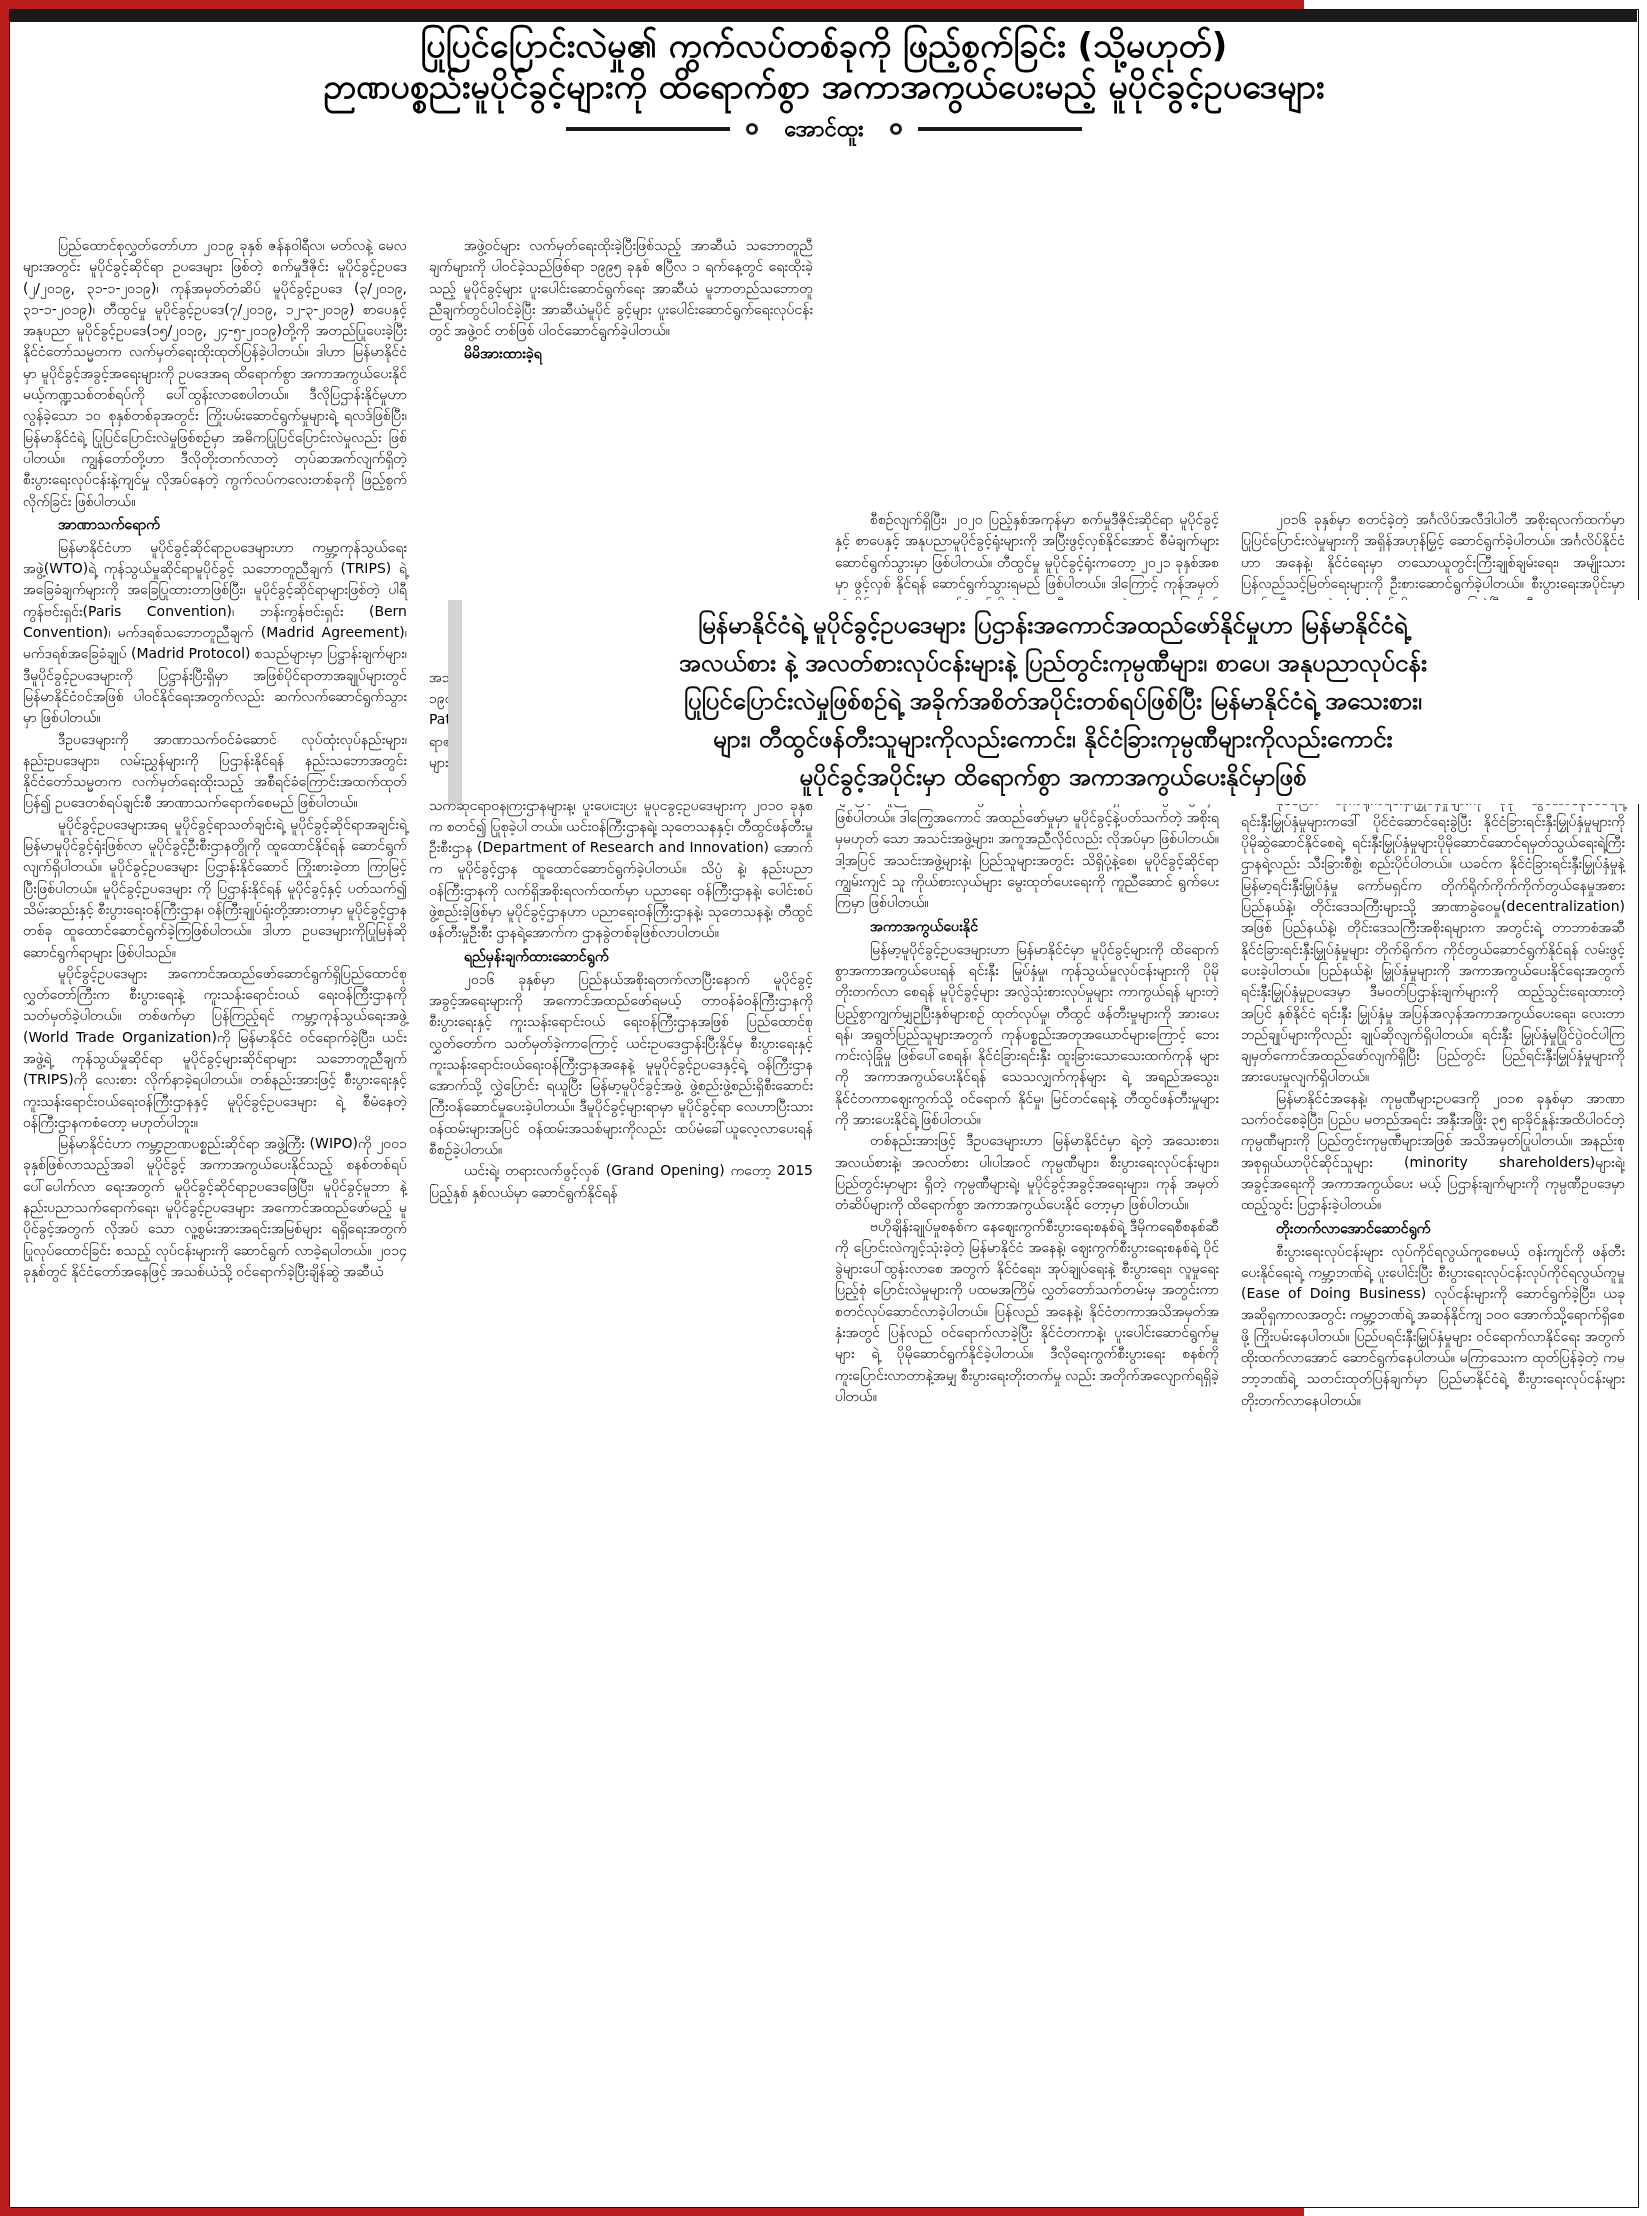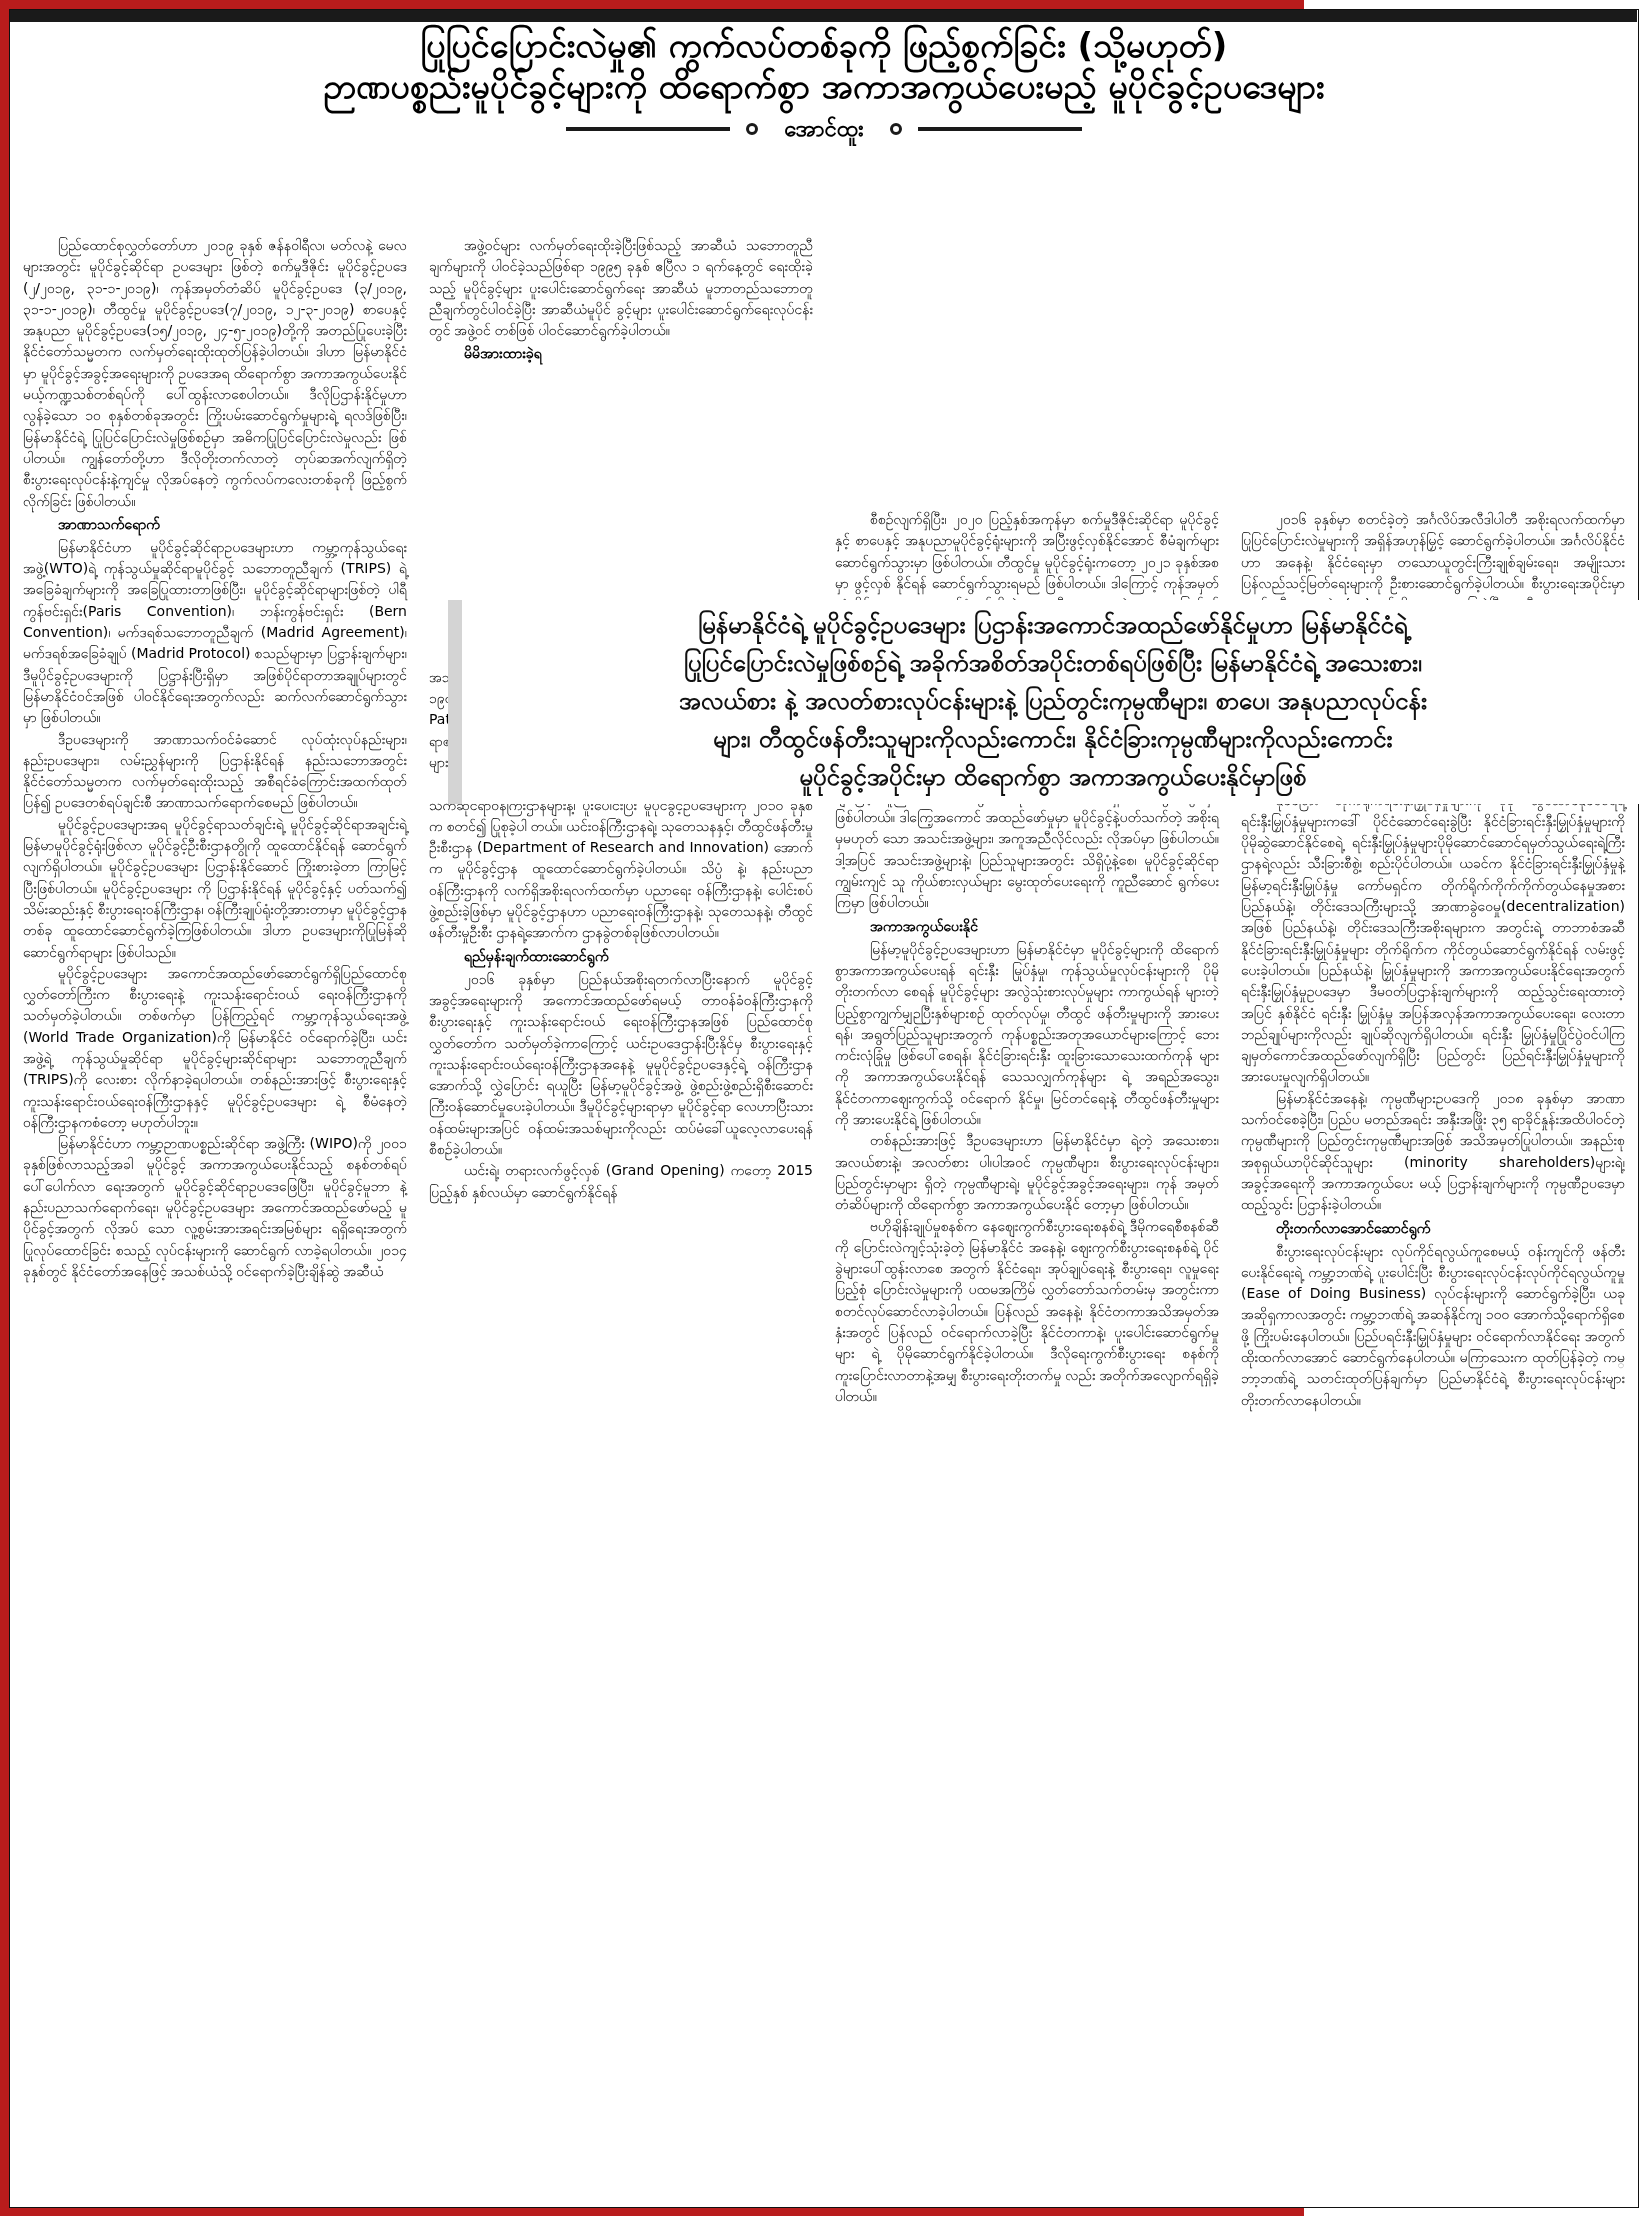--- a/index.html
+++ b/index.html
@@ -200,20 +200,20 @@
         <p>မြန်မာနိုင်ငံအနေနဲ့၊ ကုမ္ပဏီများဥပဒေကို ၂၀၁၈ ခုနှစ်မှာ အာဏာသက်ဝင်စေခဲ့ပြီး၊ ပြည်ပ မတည်အရင်း အနှီးအဖြိုး ၃၅ ရာခိုင်နှုန်းအထိပါဝင်တဲ့ ကုမ္ပဏီများကို ပြည်တွင်းကုမ္ပဏီများအဖြစ် အသိအမှတ်ပြုပါတယ်။ အနည်းစု အစုရှယ်ယာပိုင်ဆိုင်သူများ (minority shareholders)များရဲ့၊ အခွင့်အရေးကို အကာအကွယ်ပေး မယ့် ပြဌာန်းချက်များကို ကုမ္ပဏီဥပဒေမှာ ထည့်သွင်း ပြဌာန်းခဲ့ပါတယ်။</p>
         <p class="subhead">တိုးတက်လာအောင်ဆောင်ရွက်</p>
         <p>စီးပွားရေးလုပ်ငန်းများ လုပ်ကိုင်ရလွယ်ကူစေမယ့် ဝန်းကျင်ကို ဖန်တီးပေးနိုင်ရေးရဲ့ ကမ္ဘာ့ဘဏ်ရဲ့ ပူးပေါင်းပြီး စီးပွားရေးလုပ်ငန်းလုပ်ကိုင်ရလွယ်ကူမှု (Ease of Doing Business) လုပ်ငန်းများကို ဆောင်ရွက်ခဲ့ပြီး၊ ယခုအဆိုရှကာလအတွင်း ကမ္ဘာ့ဘဏ်ရဲ့ အဆန်နိုင်ကျ ၁၀၀ အောက်သို့ရောက်ရှိစေဖို့ ကြိုးပမ်းနေပါတယ်။ ပြည်ပရင်းနှီးမြှုပ်နှံမှုများ ဝင်ရောက်လာနိုင်ရေး အတွက် ထိုးထက်လာအောင် ဆောင်ရွက်နေပါတယ်။ မကြာသေးက ထုတ်ပြန်ခဲ့တဲ့ ကမ္ဘာ့ဘဏ်ရဲ့ သတင်းထုတ်ပြန်ချက်မှာ ပြည်မာနိုင်ငံရဲ့ စီးပွားရေးလုပ်ငန်းများ တိုးတက်လာနေပါတယ်။</p>
       </div>
     </div>
 
   <div class="pullquote">
     <div class="pq-bar"></div>
     <div class="pq-body">
       <span class="pq-line">မြန်မာနိုင်ငံရဲ့ မူပိုင်ခွင့်ဥပဒေများ ပြဌာန်းအကောင်အထည်ဖော်နိုင်မှုဟာ မြန်မာနိုင်ငံရဲ့</span>
+      <span class="pq-line">အလယ်စား နဲ့ အလတ်စားလုပ်ငန်းများနဲ့ ပြည်တွင်းကုမ္ပဏီများ၊ စာပေ၊ အနုပညာလုပ်ငန်း</span>
       <span class="pq-line">ပြုပြင်ပြောင်းလဲမှုဖြစ်စဉ်ရဲ့ အခိုက်အစိတ်အပိုင်းတစ်ရပ်ဖြစ်ပြီး မြန်မာနိုင်ငံရဲ့ အသေးစား၊</span>
-      <span class="pq-line">အလယ်စား နဲ့ အလတ်စားလုပ်ငန်းများနဲ့ ပြည်တွင်းကုမ္ပဏီများ၊ စာပေ၊ အနုပညာလုပ်ငန်း</span>
       <span class="pq-line">များ၊ တီထွင်ဖန်တီးသူများကိုလည်းကောင်း၊ နိုင်ငံခြားကုမ္ပဏီများကိုလည်းကောင်း</span>
       <span class="pq-line">မူပိုင်ခွင့်အပိုင်းမှာ ထိရောက်စွာ အကာအကွယ်ပေးနိုင်မှာဖြစ်</span>
     </div>
   </div>
 </div>
 
 
 </body></html>

